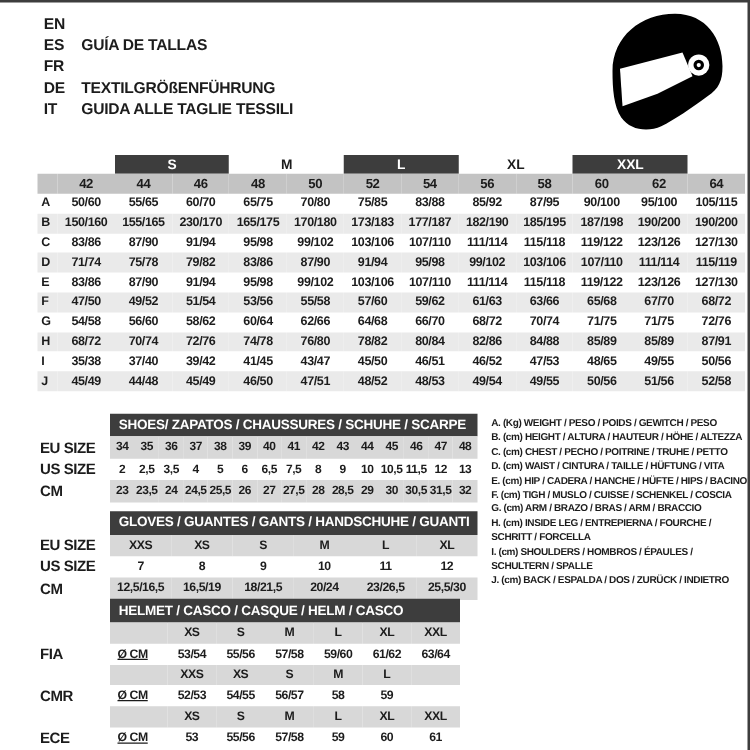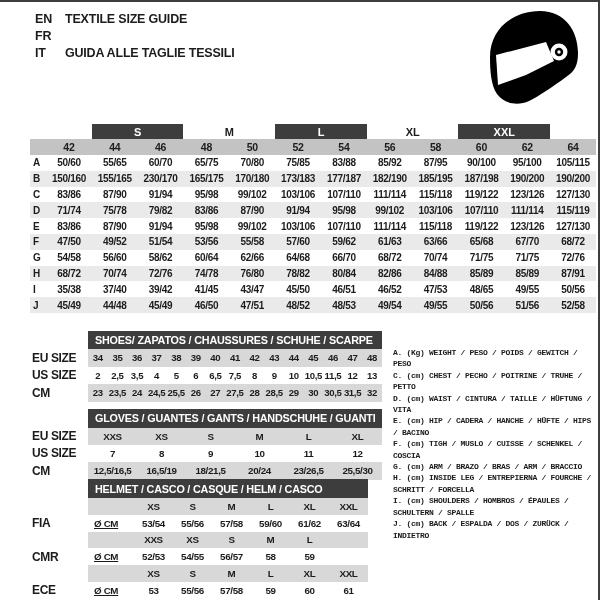--- a/index.html
+++ b/index.html
@@ -34,34 +34,41 @@
   .sub-table { position:absolute; display:grid; font-weight:bold; letter-spacing:-0.35px; }
   .shoes-grid  { left:30px; top:329px; grid-template-columns:58px repeat(15,19.6px); grid-template-rows:18px 17.5px 17.5px 17.5px; font-size:9.6px; }
   .gloves-grid { left:30px; top:407px; grid-template-columns:58px repeat(6,49px);   grid-template-rows:18.5px 17px 17px 18px; font-size:9.8px; }
   .helmet-grid { left:30px; top:477px; grid-template-columns:58px 46px repeat(6,39px); grid-template-rows:19px repeat(6,16.8px); font-size:9.8px; }
   .band { grid-column:2 / -1; background:var(--band-dark,#3d3d3d); color:#fff; display:flex; align-items:center; padding-left:7px; font-size:10.8px; letter-spacing:-0.2px; white-space:nowrap; overflow:hidden; }
   .labcell { display:flex; align-items:center; padding-left:2px; font-size:12px; white-space:nowrap; }
   .scell { display:flex; align-items:center; justify-content:center; white-space:nowrap; }
   .scell.shaded { background:var(--sub-shade,#d8d8d8); }
   .scell.left { justify-content:flex-start; padding-left:6px;text-decoration:underline; }
   
-  .legend { position:absolute; left:393px; top:345px; width:206px; font-weight:bold; font-size:8px; line-height:11.4px; letter-spacing:-0.3px;font-family:Liberation Mono, monospace; }
+  .legend { position:absolute; left:393px; top:331px; width:206px; font-weight:bold; font-size:8px; line-height:11.4px; letter-spacing:-0.3px; }
 </style>
 </head>
 <body>
 
 <div class="page" style="--band-dark: #3d3d3d; --header-gray: #c3c3c3; --row-stripe: #eaeaea; --sub-shade: #d8d8d8; --text: #1c1c1c;">
 
   <div class="lang-block">
       <div class="lang-row">
         <div class="lang-code">EN</div>
-        <div class="lang-title">TEXTILE SIZE GUIDE</div>
+      </div>
+      <div class="lang-row">
+        <div class="lang-code">ES</div>
+        <div class="lang-title">GUÍA DE TALLAS</div>
       </div>
       <div class="lang-row">
         <div class="lang-code">FR</div>
+      </div>
+      <div class="lang-row">
+        <div class="lang-code">DE</div>
+        <div class="lang-title">TEXTILGRÖßENFÜHRUNG</div>
       </div>
       <div class="lang-row">
         <div class="lang-code">IT</div>
         <div class="lang-title">GUIDA ALLE TAGLIE TESSILI</div>
       </div>
     </div>
 
   <svg class="helmet-svg" width="96" height="102" viewBox="0 0 96 102" aria-hidden="true">
     <path fill="#000" d="M54 4 C 79 4 92 24 92 46 C 92 58 89 64 80 70 C 68 79 53 89 43 94 C 32 99 18 97 11 87 C 5 78 4 64 4 50 C 4 22 27 4 54 4 Z"></path>
     <polygon fill="#fff" points="10,48 60,35 68,54 40,68 12,78"></polygon>
@@ -348,20 +355,21 @@
       <div class="scell">53</div>
       <div class="scell">55/56</div>
       <div class="scell">57/58</div>
       <div class="scell">59</div>
       <div class="scell">60</div>
       <div class="scell">61</div>
     </div>
 
   <div class="legend">
       <div class="legend-item">A. (Kg) WEIGHT / PESO / POIDS / GEWITCH / PESO</div>
+      <div class="legend-item">B. (cm) HEIGHT / ALTURA / HAUTEUR / HÖHE / ALTEZZA</div>
       <div class="legend-item">C. (cm) CHEST / PECHO / POITRINE / TRUHE / PETTO</div>
       <div class="legend-item">D. (cm) WAIST / CINTURA / TAILLE / HÜFTUNG / VITA</div>
       <div class="legend-item">E. (cm) HIP / CADERA / HANCHE / HÜFTE / HIPS /  BACINO</div>
       <div class="legend-item">F.  (cm) TIGH / MUSLO / CUISSE / SCHENKEL / COSCIA</div>
       <div class="legend-item">G. (cm) ARM  / BRAZO / BRAS / ARM / BRACCIO</div>
       <div class="legend-item">H. (cm) INSIDE LEG / ENTREPIERNA / FOURCHE / SCHRITT / FORCELLA</div>
       <div class="legend-item">I.  (cm) SHOULDERS / HOMBROS / ÉPAULES / SCHULTERN / SPALLE</div>
       <div class="legend-item">J.  (cm) BACK / ESPALDA / DOS / ZURÜCK / INDIETRO</div>
     </div>
 

